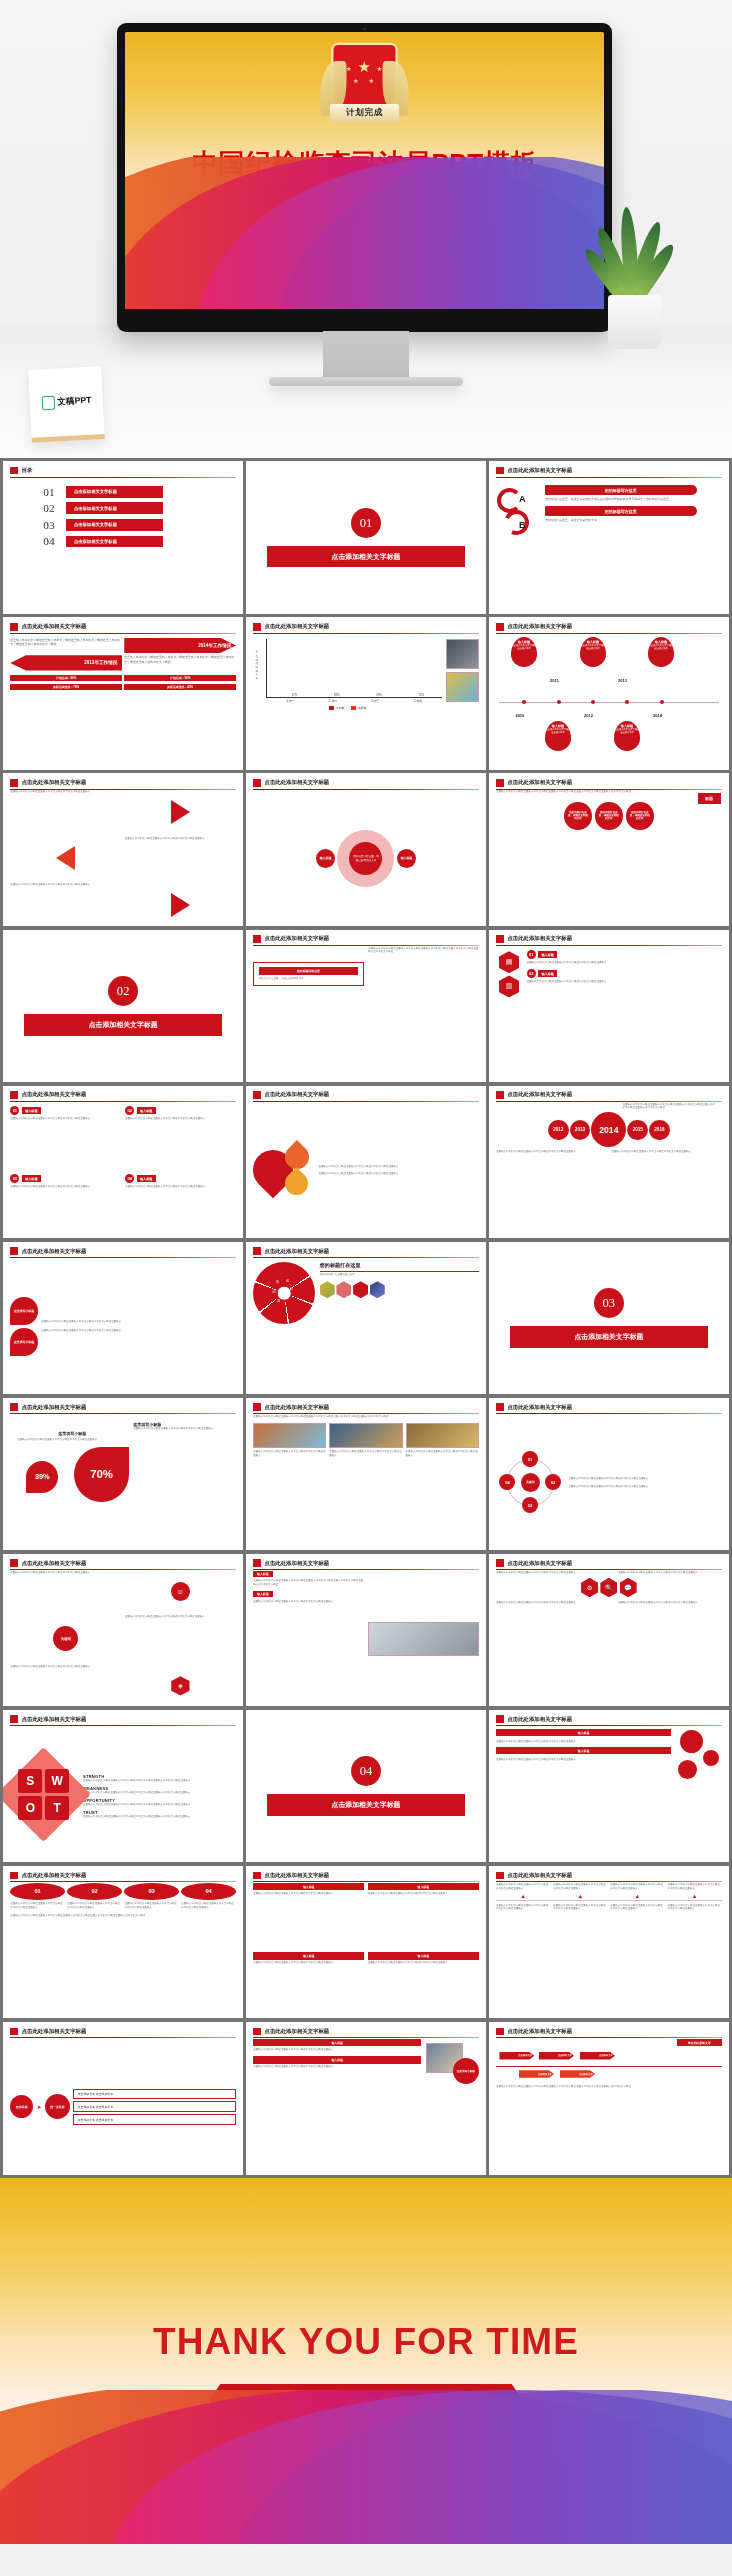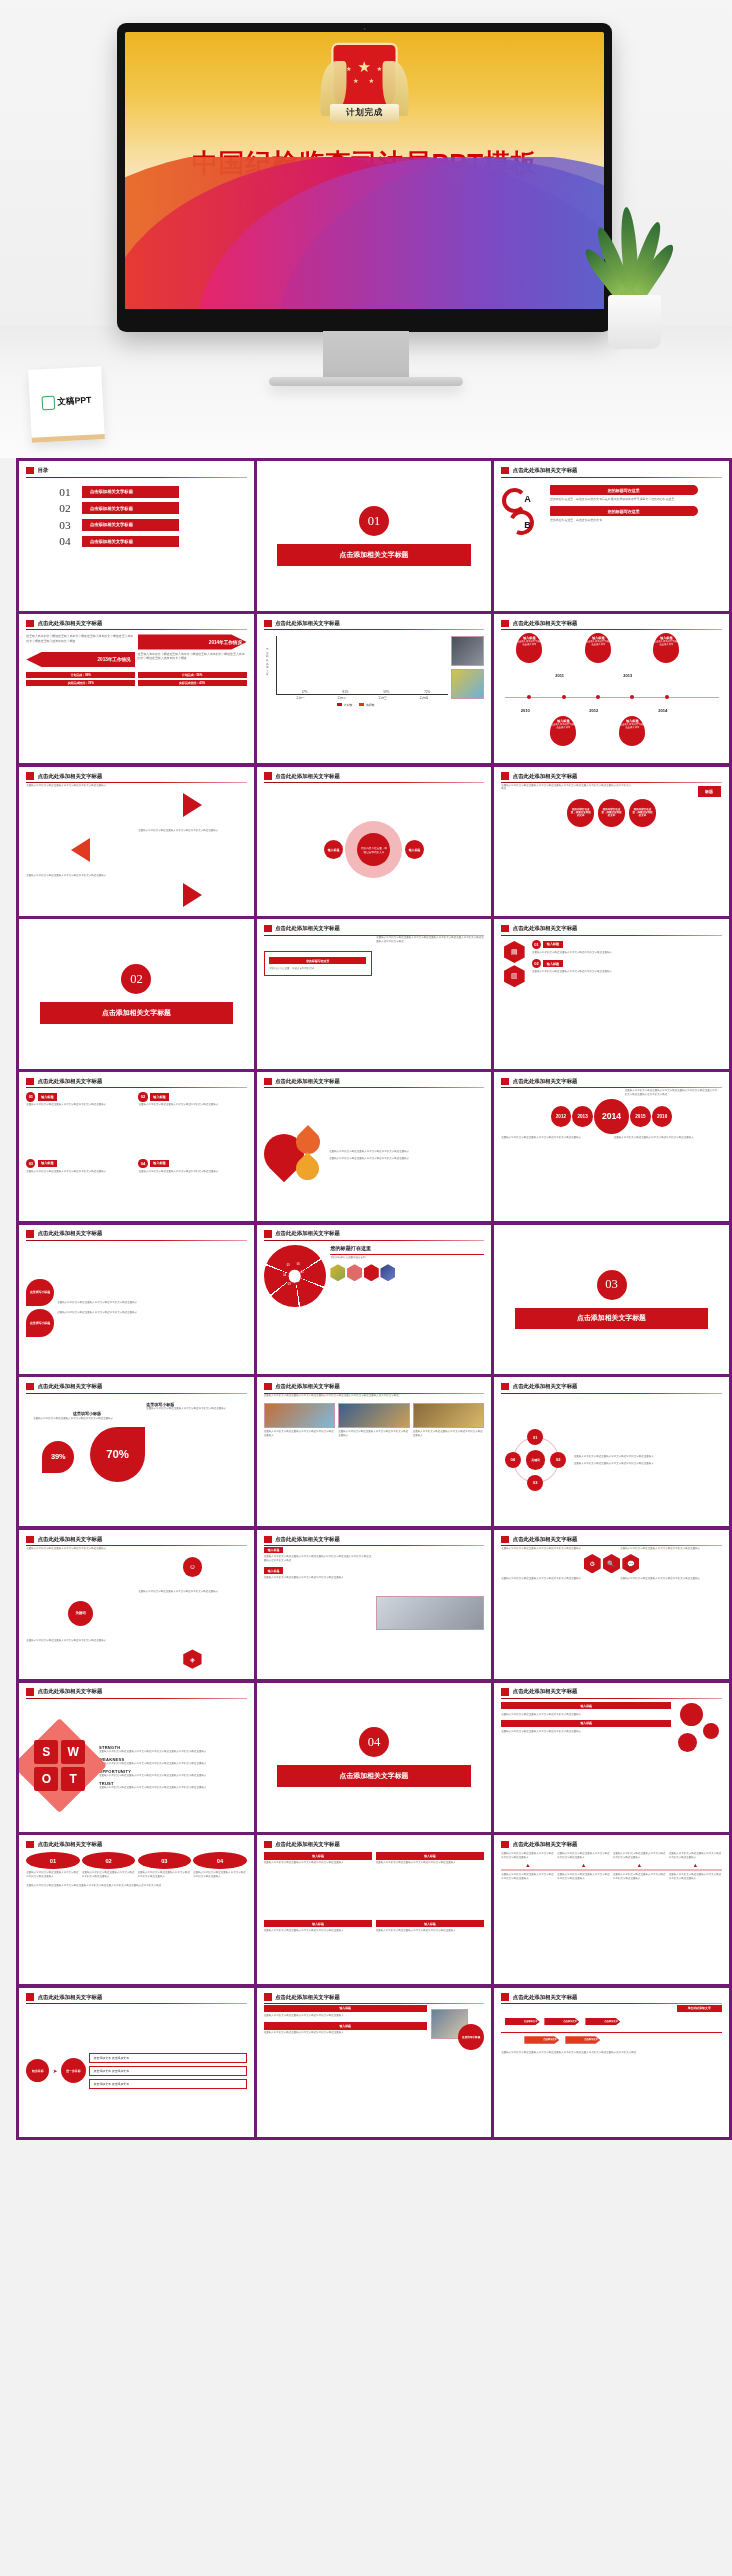--- a/index.html
+++ b/index.html
@@ -64,21 +64,21 @@
     border-radius:50% 50% 10% 10%; }
   .notepad { position:absolute; left:30px; bottom:17px; width:73px; height:73px;
     background:#fff; border-bottom:5.7px solid #e8c48c; box-shadow:0 4.6px 10.3px rgba(0,0,0,.1);
     transform:rotate(-3deg); display:flex;align-items:center;justify-content:center; }
   .notepad-logo { display:flex; align-items:center; gap:2.3px; }
   .nl-mark { width:13.7px;height:13.7px;border:1.7px solid #35a35a;border-radius:2.3px; }
   .nl-txt { font-size:8.6px; font-weight:700; color:#111; }
 
   
   .grid { display:grid; grid-template-columns:repeat(3,1fr); gap:3.4px 3.4px;
-    padding:3.4px; background:#701a75;margin-left:16px; }
+    padding:3.4px; background:#737373; }
   .slide { background:#fff; aspect-ratio:16/10.2; position:relative; overflow:hidden;
     padding:5.7px 6.9px; }
   .s-head { display:flex; align-items:center; gap:3.4px; }
   .s-head .sq { width:8px;height:7.4px;background:#c9111a; flex:0 0 auto;}
   .s-head .ht { font-size:5.4px; font-weight:700; color:#222; white-space:nowrap;}
   .s-rule { height:0.9px; background:linear-gradient(90deg,#a00c14,#c9111a 60%,#e8a0a5); margin:2.3px 0 0; }
   .s-body { position:absolute; left:0; top:17px; right:0; bottom:0; padding:0 6.9px; }
   .tiny { font-size:2.9px; color:#666; line-height:1.55; }
   .tiny2 { font-size:2.5px; color:#777; line-height:1.5; }
   .cbar { background:#c9111a; color:#fff; font-size:4px; font-weight:700;
@@ -981,15 +981,25 @@
           <div class="arrow-r" style="position:absolute;left:84px;top:2.3px;width:35px;font-size:2.3px;padding:2.3px;">点击添加文本</div>
           <div class="arrow-r" style="position:absolute;left:23px;top:20.6px;width:35px;font-size:2.3px;padding:2.3px;background:#e03a22;">点击添加文本</div>
           <div class="arrow-r" style="position:absolute;left:64px;top:20.6px;width:35px;font-size:2.3px;padding:2.3px;background:#e03a22;">点击添加文本</div>
         </div>
         <div class="tiny2" style="margin-top:2.3px">这里输入简单的文字概述这里输入简单文字概述这里输入简单的文字概述这里入简单的文字概述这里输入述简单的文字概述</div>
       </div>
     </div>
 
   </div>
 
+  <div class="thanks">
+    <div class="th-title">THANK YOU FOR TIME</div>
+    <div class="th-sub">这里可以输入汇报人姓名或公司名称</div>
+    <div class="th-waves">
+      <div class="wave w1"></div>
+        <div class="wave w2"></div>
+      <div class="wave w3"></div>
+        <div class="wave w4"></div>
+    </div>
+  </div>
 
 </div>
 
 
 </body></html>

